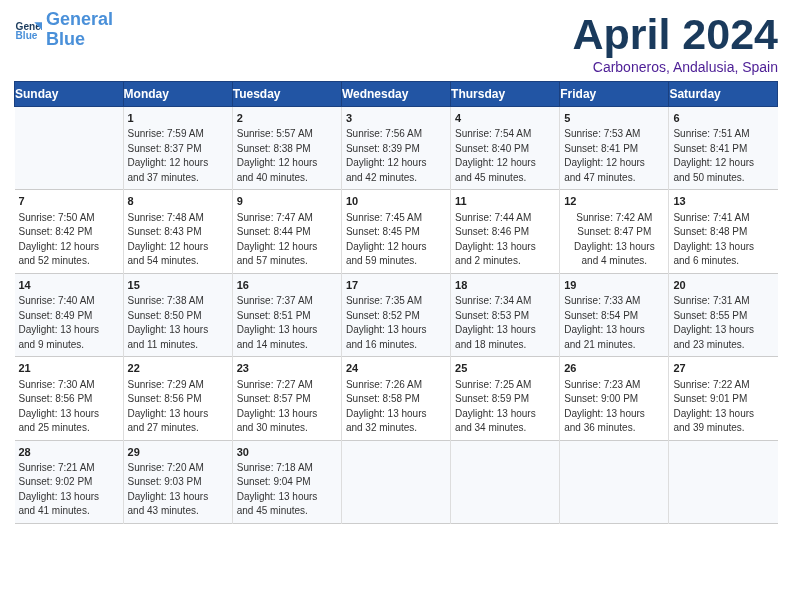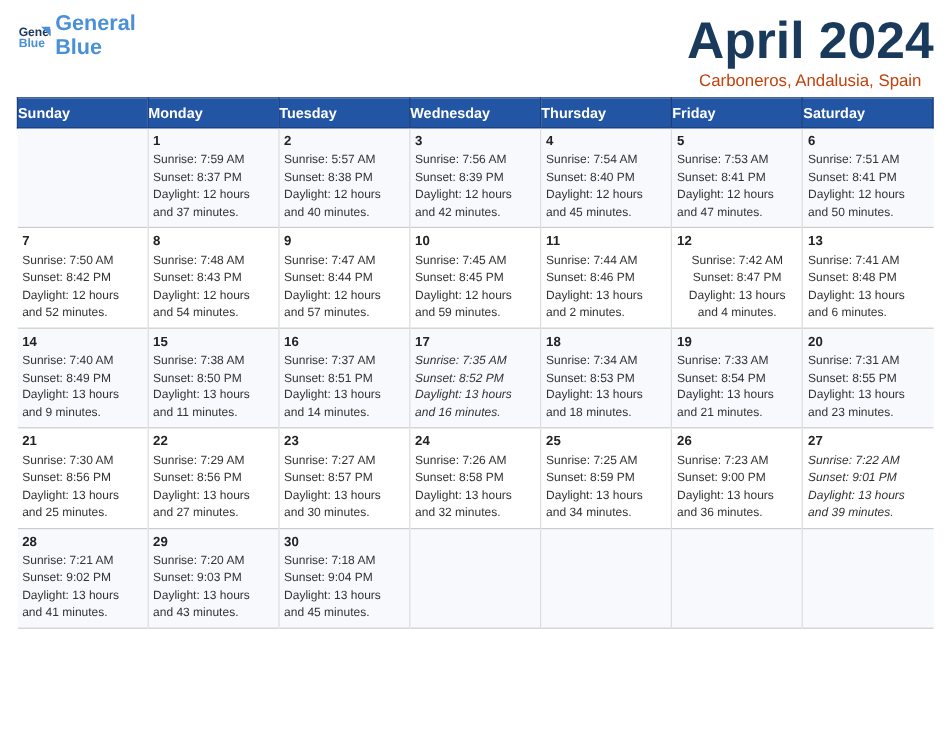--- a/index.html
+++ b/index.html
@@ -41,22 +41,21 @@
     .title-block {
       text-align: right;
     }
     .main-title {
       font-size: 43px;
       font-weight: bold;
       color: #1a3a5c;
     }
     .subtitle {
       font-size: 14px;
-      color: #c2410c;
-      text-align: center;
+      color: #4c1d95;
     }
     table {
       width: 100%;
       border-collapse: collapse;
       font-size: 10.5px;
     }
     thead tr th {
       background-color: #2255a4;
       color: #fff;
       padding: 5px 0;
@@ -248,21 +247,21 @@
           </td>
           <td>
             <span class="day-num">16</span>
             <div class="day-info" style="white-space: pre-line;">Sunrise: 7:37 AM
 Sunset: 8:51 PM
 Daylight: 13 hours
 and 14 minutes.</div>
           </td>
           <td>
             <span class="day-num">17</span>
-            <div class="day-info" style="white-space: pre-line; font-style: italic;">Sunrise: 7:35 AM
+            <div class="day-info" style="white-space: pre-line;">Sunrise: 7:35 AM
 Sunset: 8:52 PM
 Daylight: 13 hours
 and 16 minutes.</div>
           </td>
           <td>
             <span class="day-num">18</span>
             <div class="day-info" style="white-space: pre-line;">Sunrise: 7:34 AM
 Sunset: 8:53 PM
 Daylight: 13 hours
 and 18 minutes.</div>
@@ -320,21 +319,21 @@
           </td>
           <td>
             <span class="day-num">26</span>
             <div class="day-info" style="white-space: pre-line;">Sunrise: 7:23 AM
 Sunset: 9:00 PM
 Daylight: 13 hours
 and 36 minutes.</div>
           </td>
           <td>
             <span class="day-num">27</span>
-            <div class="day-info" style="white-space: pre-line; font-style: italic;">Sunrise: 7:22 AM
+            <div class="day-info" style="white-space: pre-line;">Sunrise: 7:22 AM
 Sunset: 9:01 PM
 Daylight: 13 hours
 and 39 minutes.</div>
           </td>
         </tr>
         <tr>
           <td>
             <span class="day-num">28</span>
             <div class="day-info" style="white-space: pre-line;">Sunrise: 7:21 AM
 Sunset: 9:02 PM

